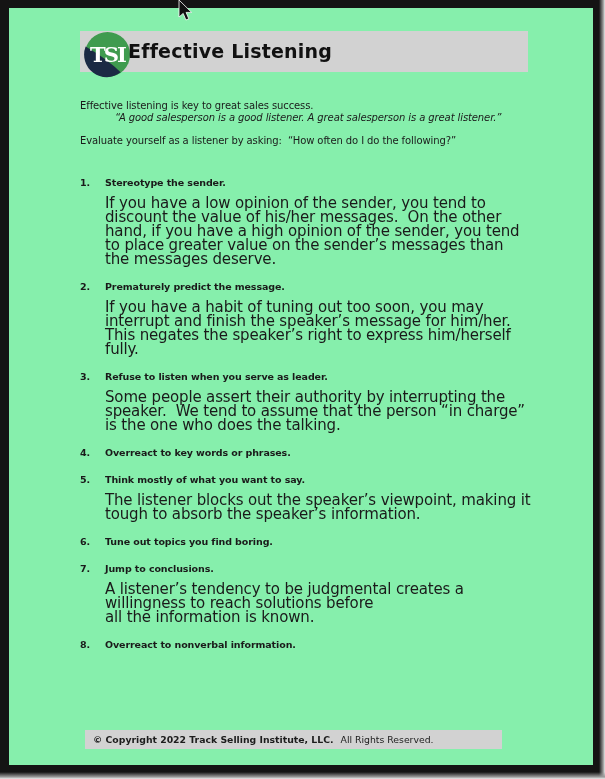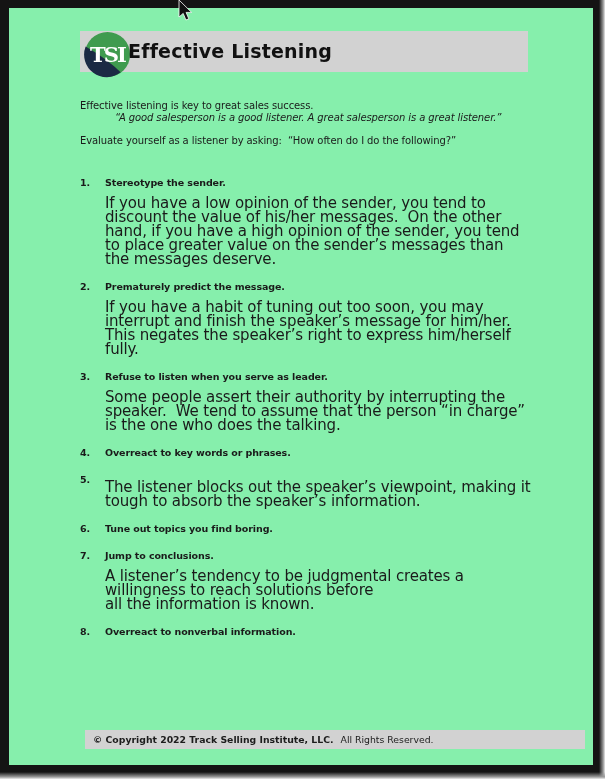--- a/index.html
+++ b/index.html
@@ -42,21 +42,21 @@
   .list li { display:flex; margin-bottom:14px; }
   .item-num { width:25px; flex:0 0 25px; font-size:9.5px; font-weight:bold; line-height:13px; }
   .item-content { flex:1; }
   .item-title { font-size:9.5px; font-weight:bold; line-height:13px; letter-spacing:-0.1px; }
   .item-body {
     font-size:15px; line-height:14px; letter-spacing:-0.15px;
     margin-top:7px; white-space:pre-wrap;
   }
   
   .footer-bar {
-    position:absolute; left:76px; bottom:16px; width:500px; height:19px;
+    position:absolute; left:76px; bottom:16px; width:417px; height:19px;
     background:#d2d2d2; line-height:19px; padding-left:8px;
     font-size:9.3px; color:#1c1c1c; white-space:nowrap;
   }
   .footer-bar .bold { font-weight:bold; }
   .footer-bar .rights { margin-left:7px; }
   
   .cursor {
     position:absolute; left:177px; top:0px; width:17px; height:24px;
     z-index:10; pointer-events:none;
   }
@@ -106,20 +106,21 @@
       </li>
       <li>
         <span class="item-num">4.</span>
         <div class="item-content">
           <div class="item-title">Overreact to key words or phrases.</div>
         </div>
       </li>
       <li>
         <span class="item-num">5.</span>
         <div class="item-content">
+          <div class="item-title">Think mostly of what you want to say.</div>
           <div class="item-body">The listener blocks out the speaker’s viewpoint, making it tough to absorb the speaker’s information.</div>
         </div>
       </li>
       <li>
         <span class="item-num">6.</span>
         <div class="item-content">
           <div class="item-title">Tune out topics you find boring.</div>
         </div>
       </li>
       <li>

